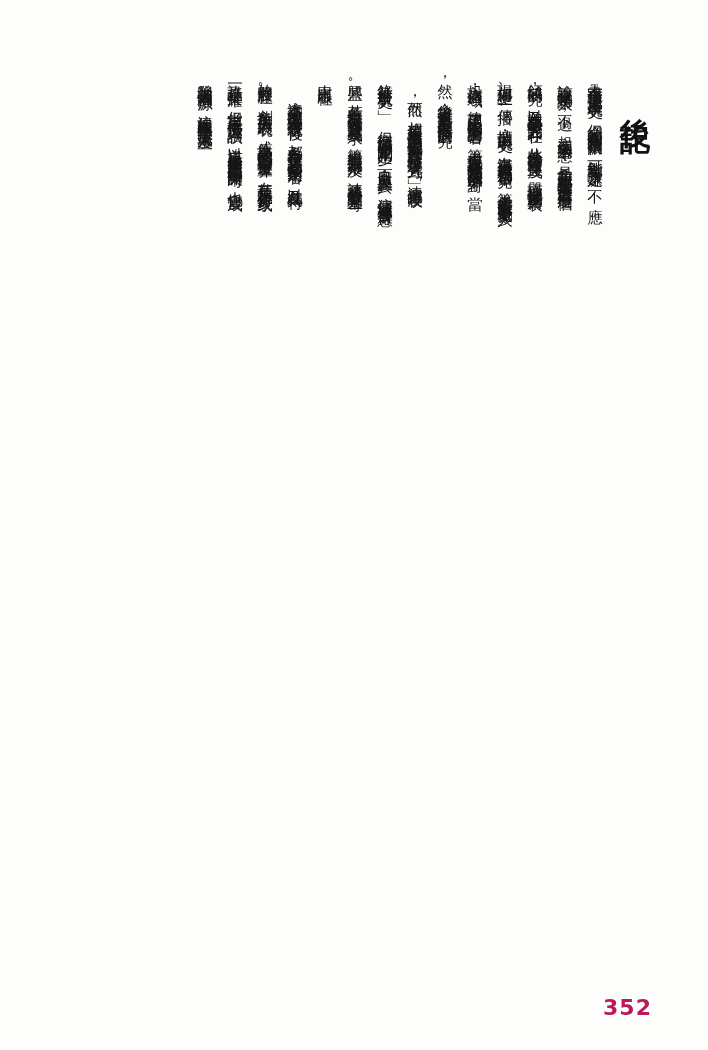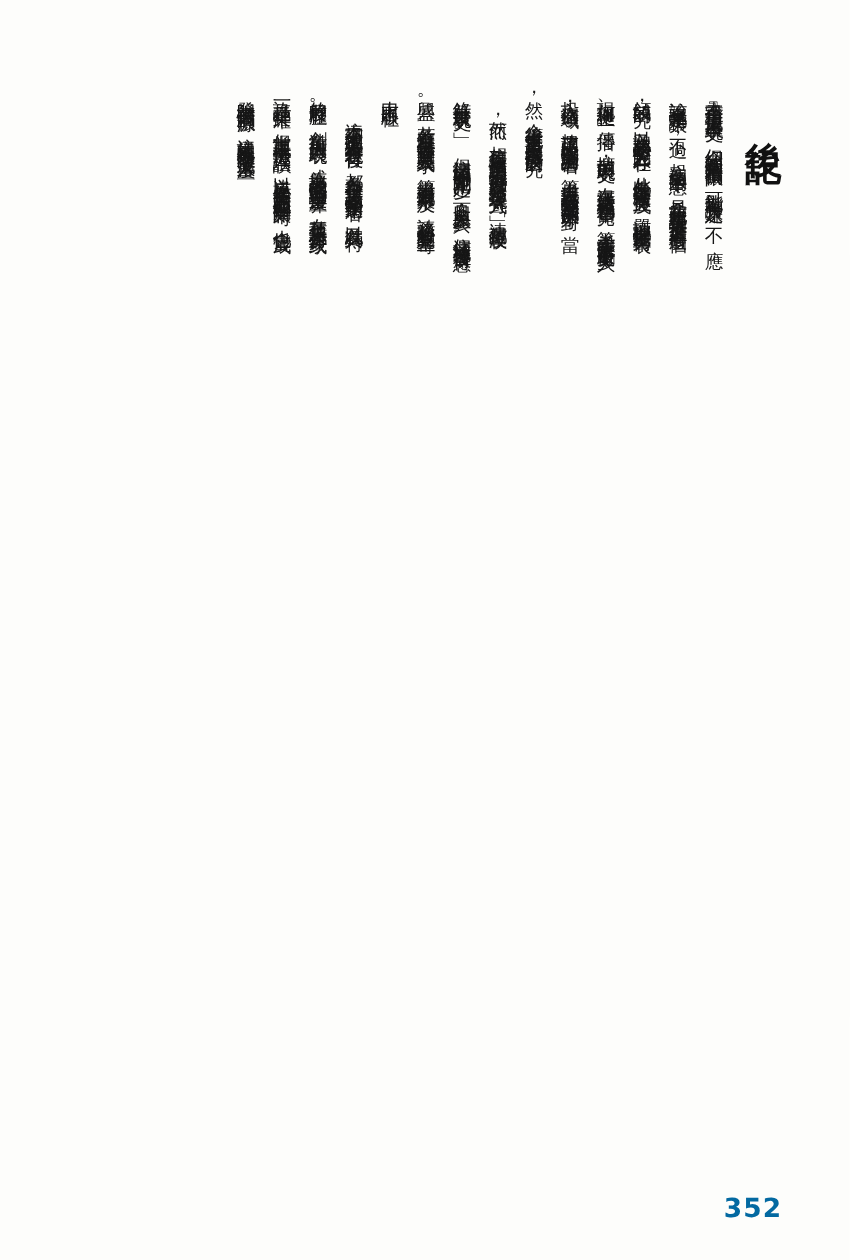--- a/index.html
+++ b/index.html
@@ -60,21 +60,21 @@
     color: #111;
   }
 
   .page-number {
     position: absolute;
     right: 56px;
     bottom: 30px;
     font-size: 22px;
     font-weight: bold;
     font-family: "DejaVu Sans", "Liberation Sans", sans-serif;
-    color: #0369a1;
+    color: #be185d;
     letter-spacing: 1px;
   }
 </style>
 </head>
 <body>
 
 <div class="page">
 
   <div class="text-area">
 

